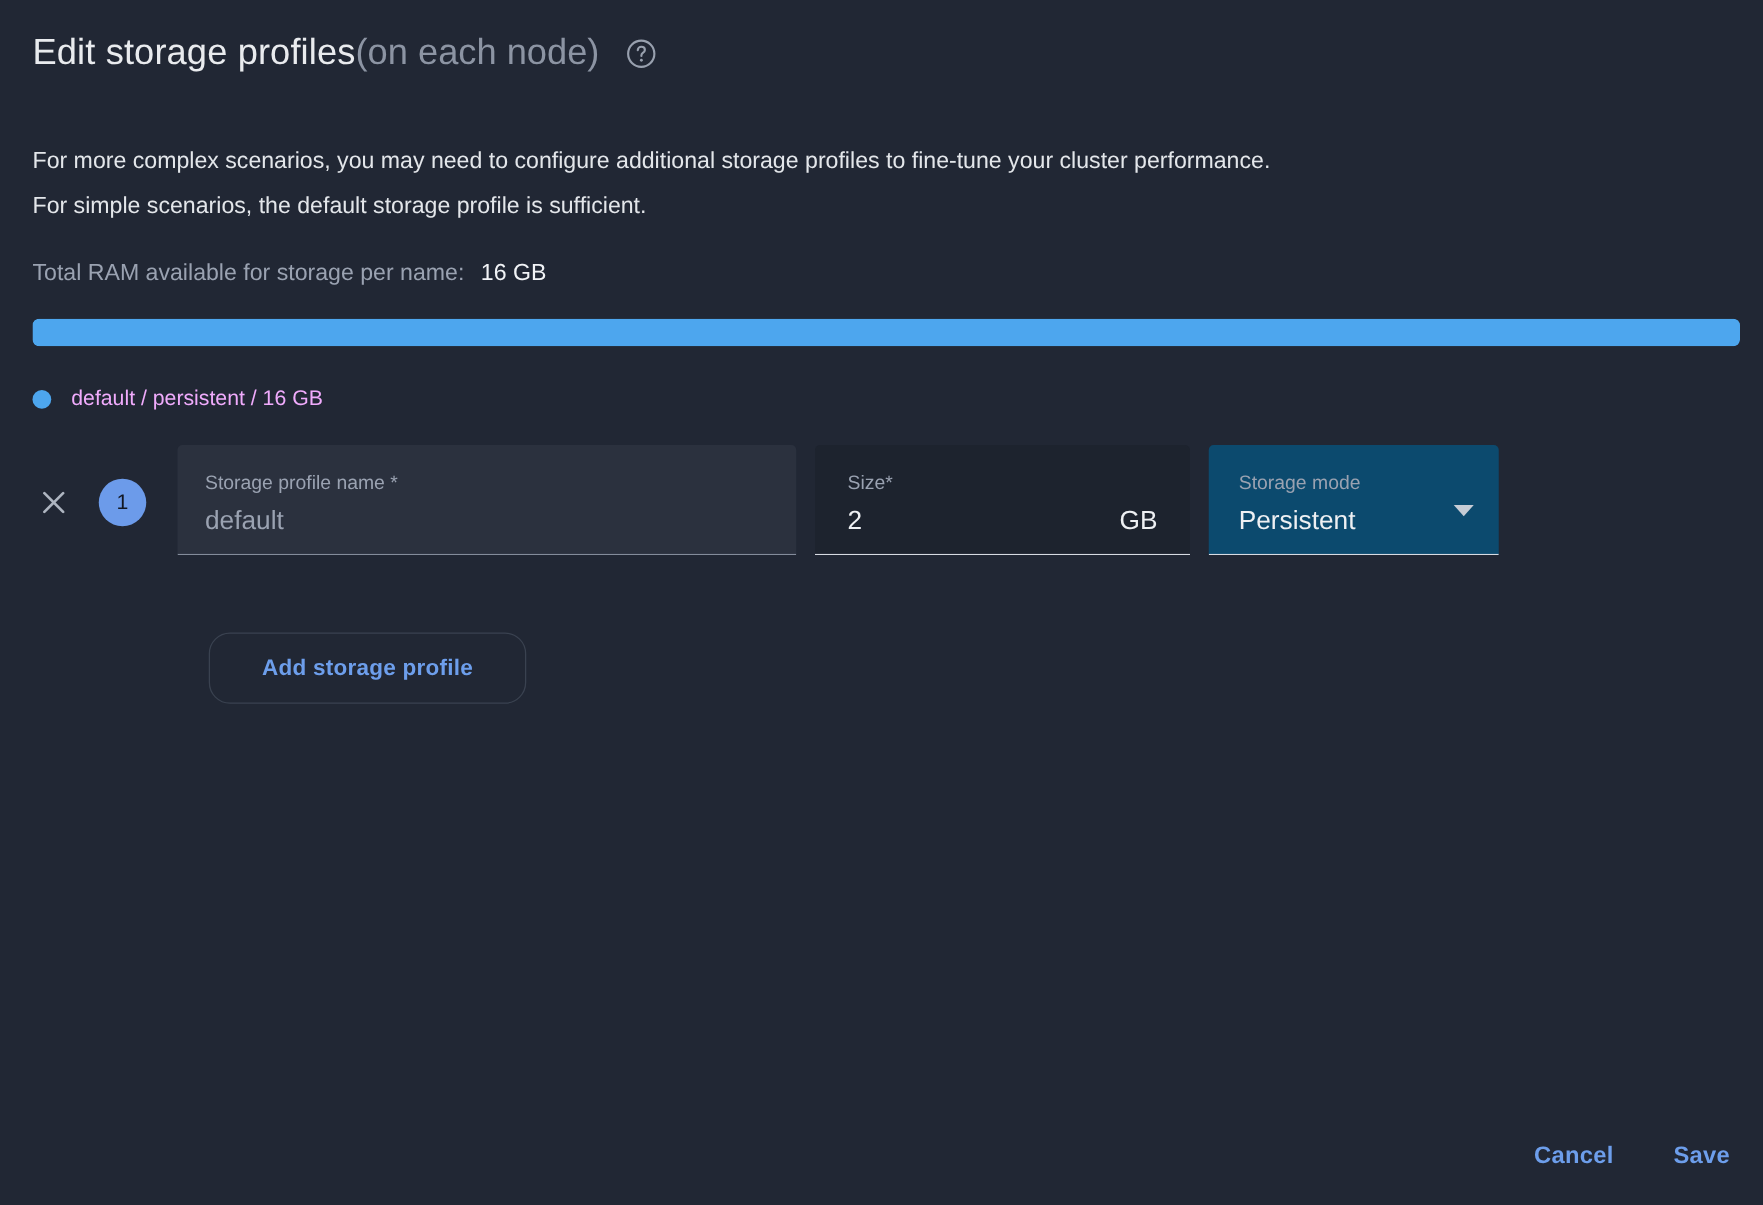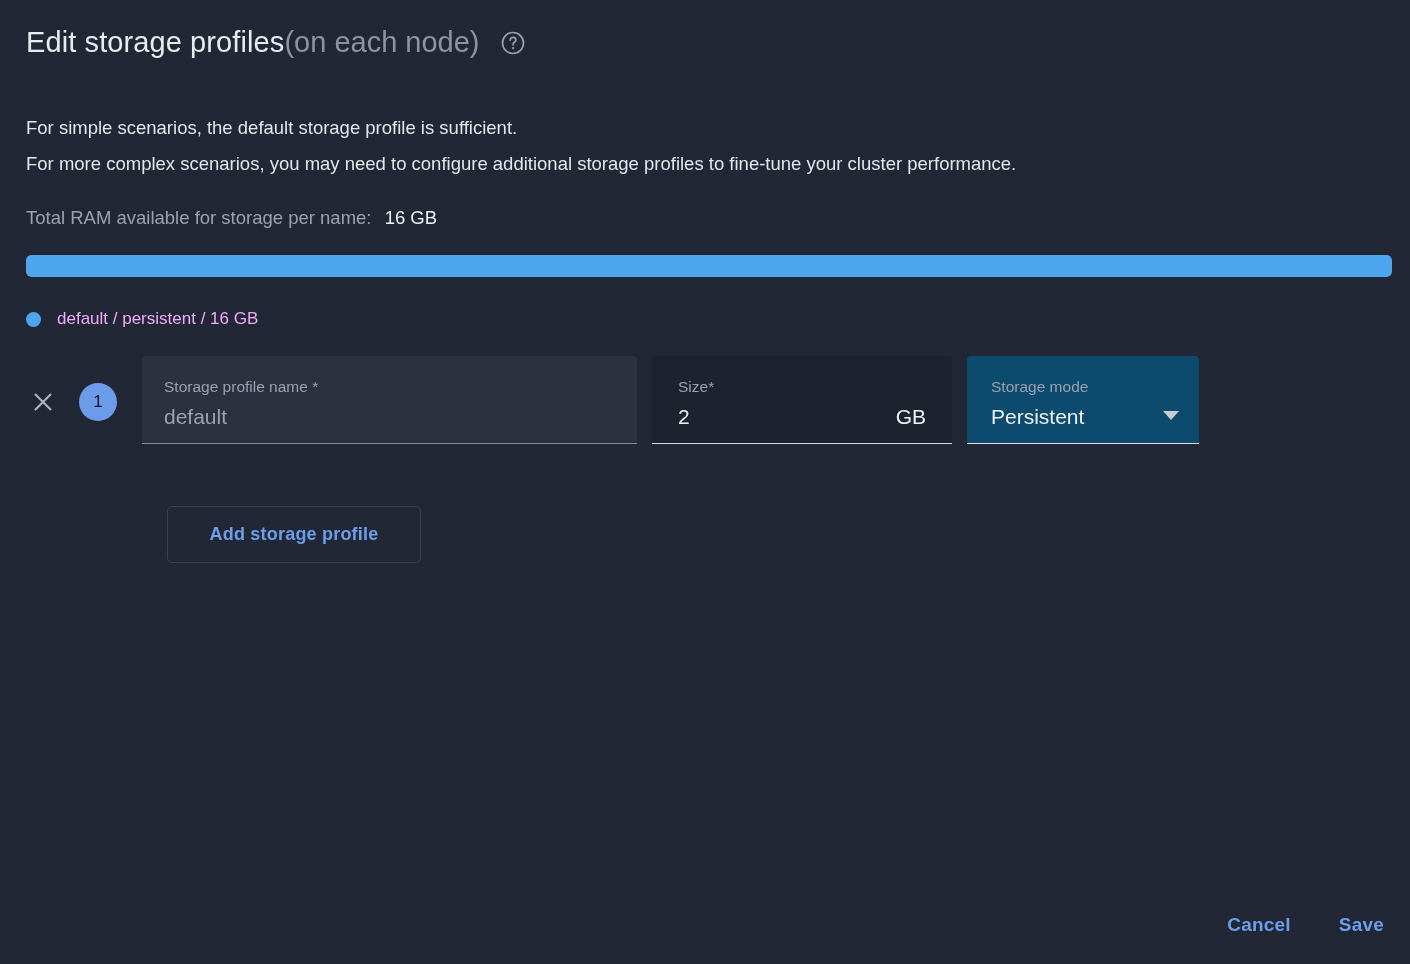--- a/index.html
+++ b/index.html
@@ -207,21 +207,21 @@
     display: flex;
     align-items: baseline;
     justify-content: space-between;
   }
   .size-suffix {
     font-size: 21px;
     color: #eef0f3;
   }
   .mode-inner {
     display: flex;
-    align-items: flex-end;
+    align-items: center;
     justify-content: space-between;
   }
   .caret {
     width: 0;
     height: 0;
     border-left: 8px solid transparent;
     border-right: 8px solid transparent;
     border-top: 9px solid #c6ccd5;
     margin-bottom: 12px;
     flex: none;
@@ -229,21 +229,21 @@
 
   
   .add-btn {
     position: absolute;
     left: 167px;
     top: 506px;
     width: 254px;
     height: 57px;
     box-sizing: border-box;
     border: 1px solid #3a4250;
-    border-radius: 5px;
+    border-radius: 17px;
     background: transparent;
     color: #6d9eeb;
     font-family: "Liberation Sans", sans-serif;
     font-size: 18px;
     font-weight: bold;
     cursor: pointer;
     display: flex;
     align-items: center;
     justify-content: center;
     letter-spacing: 0.2px;
@@ -281,22 +281,22 @@
     <span class="help-icon">
       <svg width="26" height="26" viewBox="0 0 26 26" aria-hidden="true">
         <circle cx="13" cy="13" r="10.5" fill="none" stroke="#98a0ae" stroke-width="1.7"></circle>
         <path d="M10.2 10.1c0-1.6 1.3-2.7 2.9-2.7 1.6 0 2.8 1 2.8 2.5 0 1.2-.7 1.8-1.6 2.4-.8.6-1.2 1.1-1.2 2v.5" fill="none" stroke="#98a0ae" stroke-width="1.7" stroke-linecap="round"></path>
         <circle cx="13.1" cy="18.2" r="1.15" fill="#98a0ae"></circle>
       </svg>
     </span>
   </div>
 
   <div class="desc">
+    <div>For more complex scenarios, you may need to configure additional storage profiles to fine-tune your cluster performance.</div>
     <div>For simple scenarios, the default storage profile is sufficient.</div>
-    <div>For more complex scenarios, you may need to configure additional storage profiles to fine-tune your cluster performance.</div>
   </div>
 
   <div class="ram-line">
     <span class="ram-label">Total RAM available for storage per name:</span>
     <span class="ram-value">16 GB</span>
   </div>
 
   <div class="bar-track">
     <div class="bar-fill" id="bar-fill" style="width: 100%; background: rgb(77, 166, 238);"></div>
   </div>

